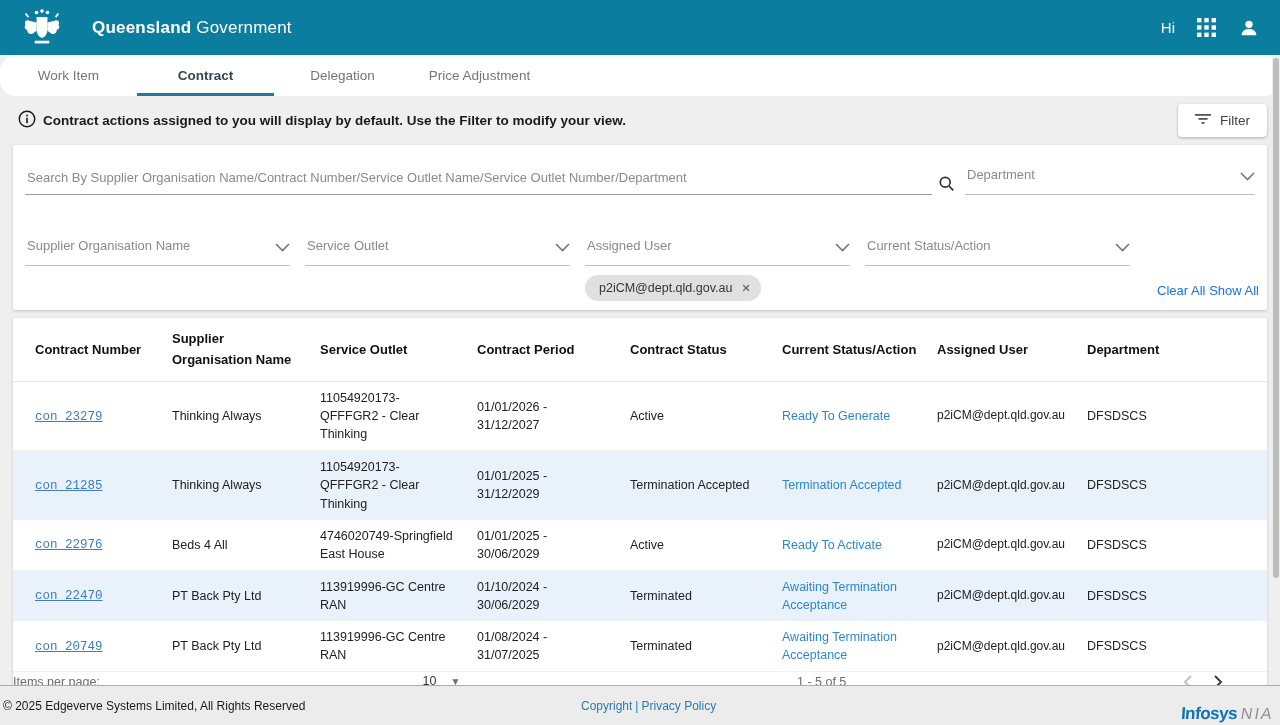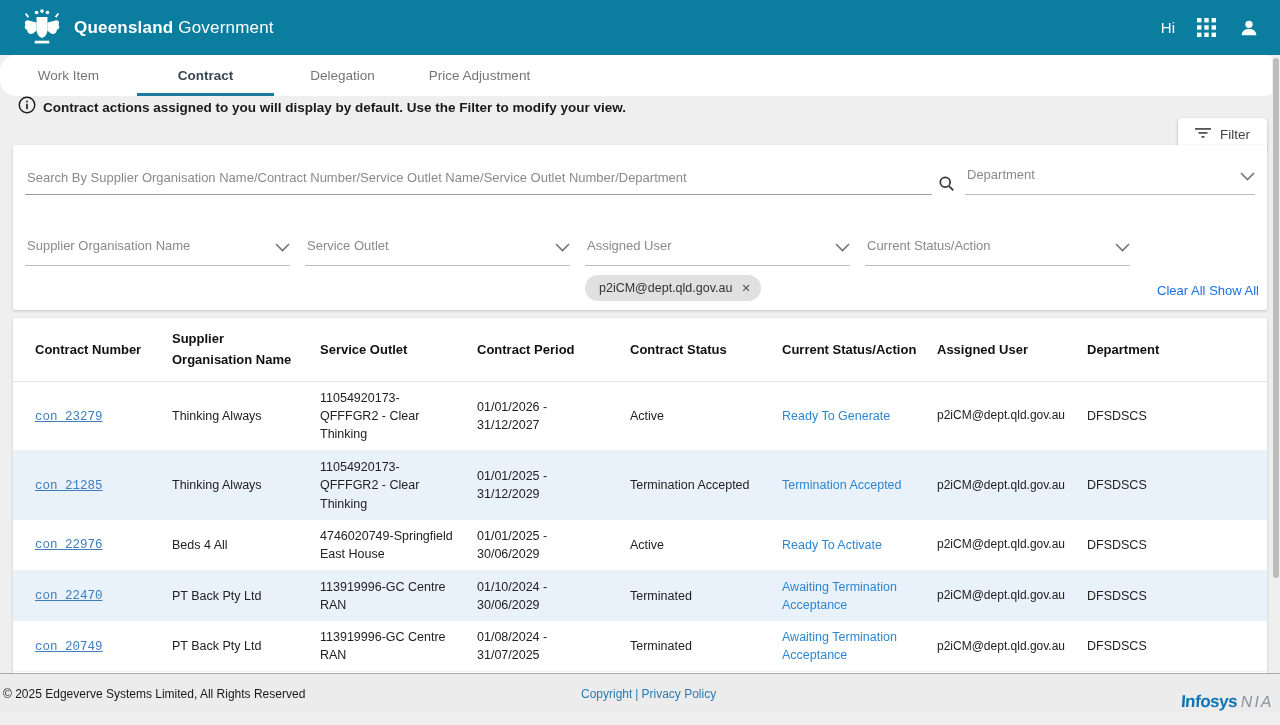--- a/index.html
+++ b/index.html
@@ -7,42 +7,42 @@
   body {
     font-family:"Liberation Sans","DejaVu Sans",sans-serif;
     background:#efefef; position:relative; color:#222;
   }
 
   
   .app-header {
     height:55px; background:#0b7d9e; display:flex; align-items:center;
     padding:0 20px; color:#fff;
   }
-  .brand { display:flex; align-items:center; gap:10px; }
+  .brand { display:flex; align-items:center; gap:28px; }
   .brand svg { display:block; }
   .brand-text { font-size:17px; letter-spacing:.2px; }
   .brand-text b { font-weight:bold; }
   .header-right { margin-left:auto; display:flex; align-items:center; gap:22px; }
   .greeting { font-size:15px; }
   .hicon { display:flex; align-items:center; justify-content:center; cursor:pointer; }
 
   
   .tabbar { height:41px; background:#fff; display:flex;border-radius:16px; }
   .tab {
     width:137px; display:flex; align-items:center; justify-content:center;
     font-size:13.5px; color:#757575; cursor:pointer; position:relative;
   }
   .tab.active { color:#37474f; font-weight:bold; }
   .tab.active::after {
     content:""; position:absolute; left:0; right:0; bottom:0; height:3px; background:#1b7a9e;
   }
 
   
   .info-row {
-    height:49px; display:flex; padding:0 13px 0 18px;flex-direction:column;
+    height:49px; display:flex; align-items:center; padding:0 13px 0 18px;
   }
   .info-left { display:flex; align-items:center; gap:7px; }
   .info-text { font-size:13.5px; font-weight:bold; color:#1a1a1a; }
   .filter-btn {
     margin-left:auto; background:#fff; border:none; border-radius:4px;
     box-shadow:0 1px 3px rgba(0,0,0,.28); padding:9px 17px; font-size:13.5px; color:#424242;
     display:flex; align-items:center; gap:9px; cursor:pointer; font-family:inherit;
   }
 
   
@@ -116,21 +116,21 @@
     display:flex; align-items:center; gap:14px; border-bottom:1px solid #8f8f8f;
     padding:2px 4px 3px 4px; cursor:pointer; color:#333;
   }
   .psize .caret { font-size:10px; color:#6f6f6f; }
   .prange { margin:0 18px 0 14px; }
   .pnav { display:flex; align-items:center; gap:20px; }
   .pchev { cursor:pointer; display:flex; }
 
   
   .app-footer {
-    position:absolute; left:0; right:0; bottom:12px; height:40px; background:#ececec;
+    position:absolute; left:0; right:0; bottom:0; height:40px; background:#ececec;
     border-top:1px solid #adadad; display:flex; align-items:center; font-size:12px;
   }
   .foot-left { color:#1a1a1a; padding-left:3px; }
   .foot-links { position:absolute; left:581px; color:#2a7ab0; }
   .foot-links a { color:#2a7ab0; text-decoration:none; cursor:pointer; }
   .foot-sep { color:#2a7ab0; padding:0 3px; }
   .foot-logo {
     position:absolute; right:6px; bottom:1px; display:flex; align-items:baseline; gap:4px;
   }
   .logo-infosys { color:#1173b5; font-size:17px; font-weight:bold; letter-spacing:-.5px; transform:skewX(-4deg); }

